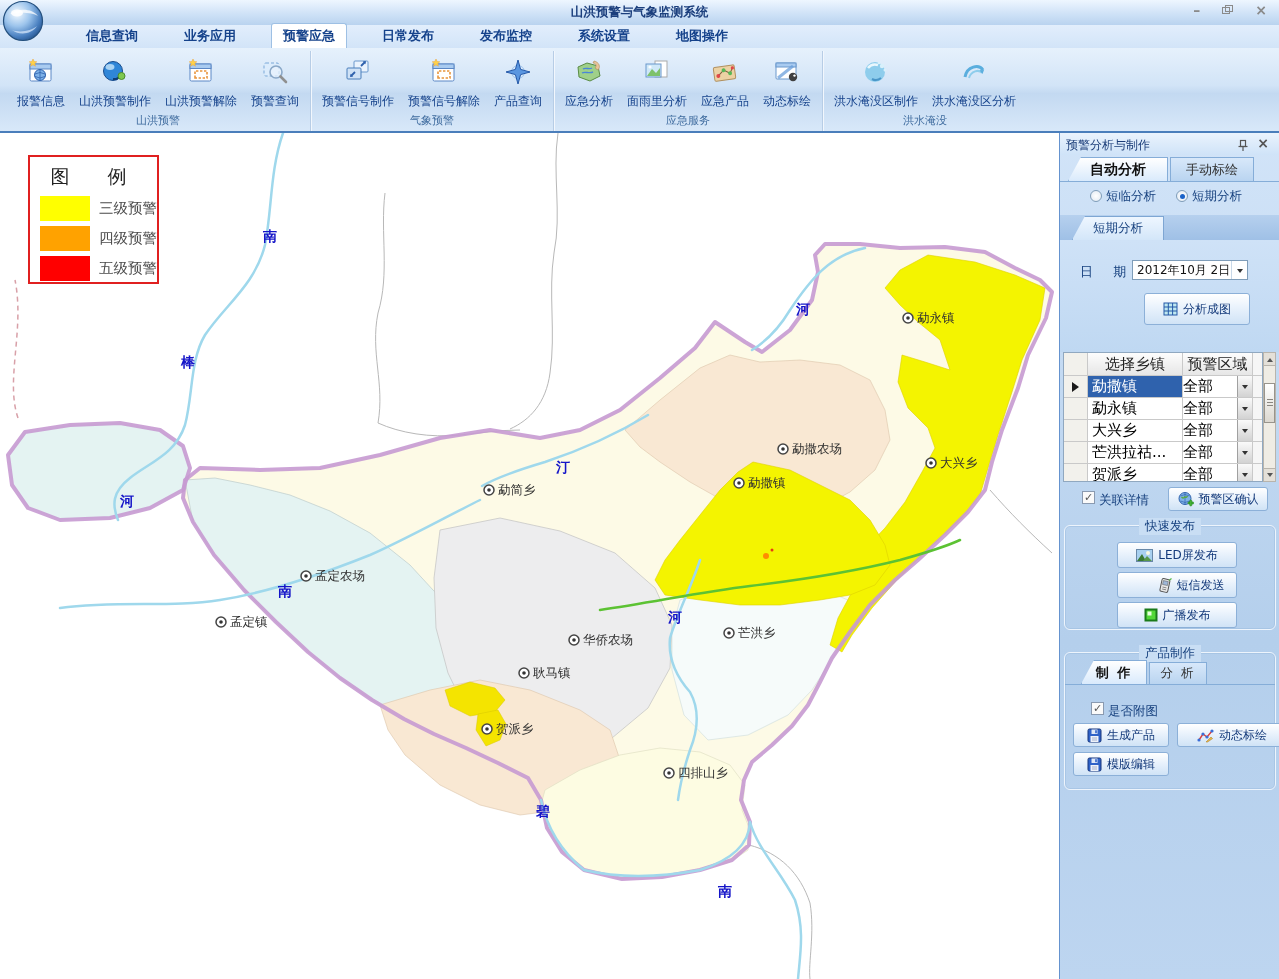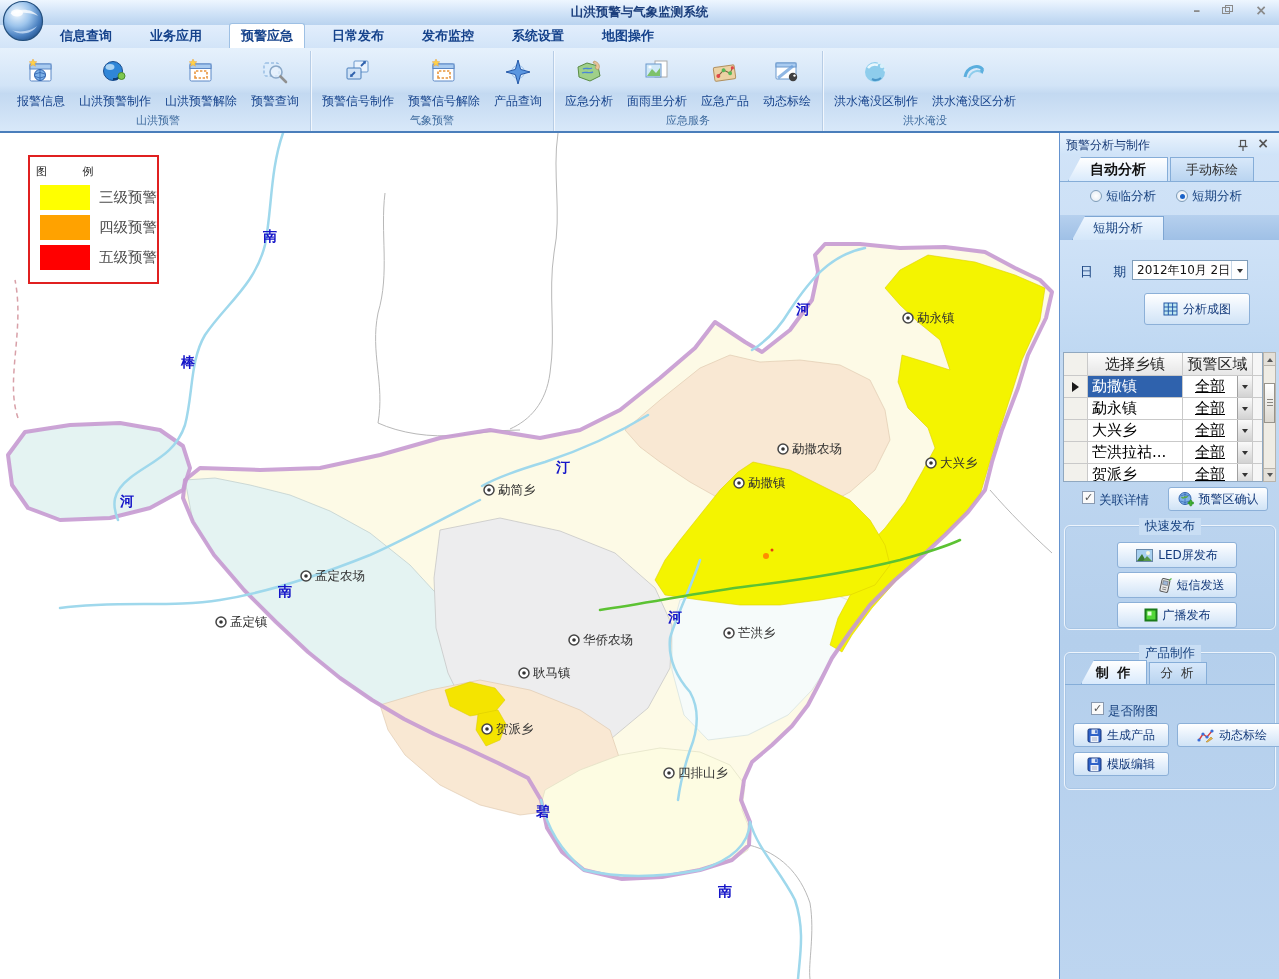--- a/index.html
+++ b/index.html
@@ -15,42 +15,42 @@
   .wc{color:#8a8a8a;font-size:14px;font-weight:bold;line-height:14px;cursor:default;}
   .wc-restore{width:11px;height:10px;position:relative;display:inline-block;}
   .wc-restore i{position:absolute;border:1.5px solid #8a8a8a;background:transparent;}
   .wc-restore i.b{left:0;top:2px;width:6px;height:5px;}
   .wc-restore i.f{left:3px;top:0;width:6px;height:5px;}
   .globe{position:absolute;left:2px;top:0;width:42px;height:42px;z-index:20;}
 
   
   .menubar{position:absolute;left:0;top:25px;width:100%;height:23px;
     background:linear-gradient(#e2eefc,#d2e4f8);}
-  .menutabs{display:flex;gap:16px;padding-left:49px;height:100%;align-items:flex-end;}
+  .menutabs{display:flex;gap:24px;padding-left:75px;height:100%;align-items:flex-end;}
   .mtab{font-size:13px;font-weight:bold;color:#15428b;padding:3px 11px 3px;white-space:nowrap;cursor:default;}
   .mtab.active{background:#fff;border:1px solid #9ec0e4;border-bottom:none;border-radius:3px 3px 0 0;}
 
   
   .ribbon{position:absolute;left:0;top:48px;width:100%;height:85px;box-sizing:border-box;
     background:linear-gradient(#e6f1fc,#d2e4f7 45%,#c3d9f1 55%,#d8e8f9);
     border-bottom:2px solid #4a7ebb;display:flex;align-items:stretch;padding:3px 0 0 6px;}
   .rgroup{display:flex;flex-direction:column;padding:0 5px;}
   .rgroup + .rgroup{border-left:1px solid #b7cde6;box-shadow:inset 1px 0 0 #f2f7fd;}
   .rbtns{flex:1;display:flex;align-items:stretch;gap:2px;}
   .rbtn{display:flex;flex-direction:column;align-items:center;justify-content:flex-start;
     padding:4px 6px 1px;border-radius:3px;cursor:default;}
   .rbtn span.lbl{font-size:12px;color:#15428b;white-space:nowrap;margin-top:auto;}
   .rbtn .ric{height:34px;display:flex;align-items:center;}
   .rcap{text-align:center;font-size:11px;color:#3e6b9e;padding:2px 0 3px;white-space:nowrap;}
 
   
   .map{position:absolute;left:0;top:133px;width:1059px;height:846px;background:#fff;overflow:hidden;}
   .legend{position:absolute;left:28px;top:22px;width:131px;height:129px;background:#fff;
     border:2px solid #e02020;box-sizing:border-box;padding:5px 0 0 10px;z-index:5;}
-  .legtitle{font-size:11px;color:#222;letter-spacing:16px;margin:2px 0 6px -4px;white-space:nowrap;}
+  .legtitle{font-size:19px;color:#222;text-align:center;letter-spacing:16px;margin:2px 0 6px -4px;white-space:nowrap;}
   .legrow{display:flex;align-items:center;gap:9px;margin-bottom:5px;}
   .sw{width:56px;height:25px;}
   .sw3{background:#ffff00;}.sw4{background:#ffa200;}.sw5{background:#ff0000;}
   .leglbl{font-size:14.5px;color:#4a4a4a;white-space:nowrap;}
 
   
   .panel{position:absolute;left:1059px;top:133px;width:220px;height:846px;box-sizing:border-box;
     background:linear-gradient(#d2e4f8,#b4cfec 60%,#bdd5f0);border-left:1px solid #6593cf;overflow:hidden;}
   .p-header{position:absolute;left:0;top:0;width:100%;height:22px;
     background:linear-gradient(#eaf3fd,#cfe3f8);}
@@ -92,21 +92,21 @@
     background:#fff;font-size:15px;box-sizing:border-box;overflow:hidden;}
   .trow{display:flex;height:21px;border-bottom:1px solid #c9c9c9;}
   .trow.thead{height:22px;background:linear-gradient(#fdfdfd,#e6e6e6);color:#222;}
   .c0{width:24px;background:#f2f1ec;border-right:1px solid #c9c9c9;display:flex;align-items:center;justify-content:center;box-sizing:border-box;}
   .c1{width:95px;border-right:1px solid #c9c9c9;display:flex;align-items:center;padding-left:4px;box-sizing:border-box;}
   .c2{width:70px;border-right:1px solid #c9c9c9;display:flex;align-items:center;box-sizing:border-box;}
   .c3{flex:1;background:#f6f6f6;}
   .thead .c1,.thead .c2{justify-content:center;padding-left:0;}
   .c1.sel{background:#2f62ad;color:#fff;}
   .rowmark{width:0;height:0;border:5px solid transparent;border-left:7px solid #1a1a1a;margin-left:4px;}
-  .c2 .ctext{flex:1;padding-left:12px;text-decoration:underline;}
+  .c2 .ctext{flex:1;padding-left:0;}
   .ddbtn{width:15px;height:100%;background:linear-gradient(#fafafa,#d2d2d2);border-left:1px solid #a0a0a0;
     display:flex;align-items:center;justify-content:center;box-sizing:border-box;}
   .vsb{position:absolute;left:203px;top:219px;width:13px;height:130px;background:#efece4;
     border:1px solid #b8b4ac;box-sizing:border-box;}
   .vsb .sbarrow{position:absolute;left:0;width:11px;height:12px;background:#e4e0d8;display:flex;align-items:center;justify-content:center;}
   .vsb .up{top:0;border-bottom:1px solid #b8b4ac;}
   .vsb .dn{bottom:0;border-top:1px solid #b8b4ac;}
   .tri-up-s{width:0;height:0;border:3px solid transparent;border-bottom:4px solid #555;margin-bottom:2px;}
   .tri-dn-s{width:0;height:0;border:3px solid transparent;border-top:4px solid #555;margin-top:2px;}
   .vsb .thumb{position:absolute;left:0;top:30px;width:11px;height:40px;

